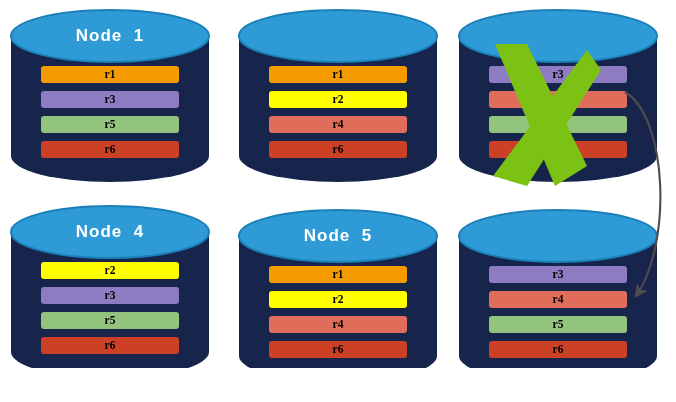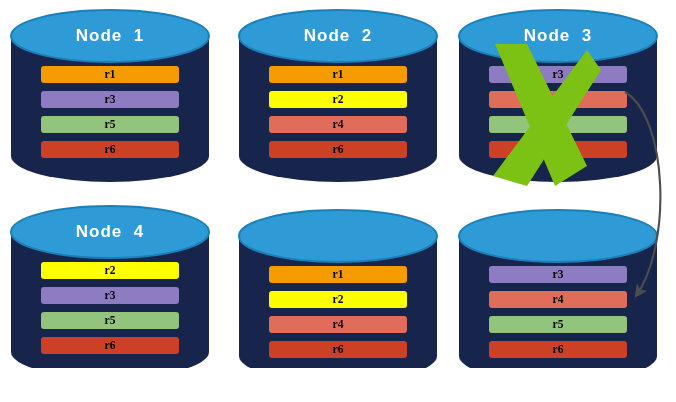--- a/index.html
+++ b/index.html
@@ -103,42 +103,40 @@
           <div class="bar" style="background: rgb(204, 65, 37); color: rgb(0, 0, 0);">
             <span>r6</span>
           </div>
         </div>
       </div>
       <div class="node" style="left: 233px; top: 8px;">
         <svg class="cyl-svg" viewBox="0 0 210 178">
           <path d="M 6 28 L 6 148 A 99 26 0 0 0 204 148 L 204 28 Z" fill="#17254C"></path>
           <ellipse cx="105" cy="28" rx="99" ry="26" fill="#2E9BD6" stroke="#1B7FB8" stroke-width="2"></ellipse>
         </svg>
-        <div class="node-title" style="color: rgb(255, 255, 255);">Node  2</div>
         <div class="bars">
           <div class="bar" style="background: rgb(245, 155, 0); color: rgb(0, 0, 0);">
             <span>r1</span>
           </div>
           <div class="bar" style="background: rgb(255, 255, 0); color: rgb(0, 0, 0);">
             <span>r2</span>
           </div>
           <div class="bar" style="background: rgb(224, 108, 90); color: rgb(0, 0, 0);">
             <span>r4</span>
           </div>
           <div class="bar" style="background: rgb(204, 65, 37); color: rgb(0, 0, 0);">
             <span>r6</span>
           </div>
         </div>
       </div>
       <div class="node" style="left: 453px; top: 8px;">
         <svg class="cyl-svg" viewBox="0 0 210 178">
           <path d="M 6 28 L 6 148 A 99 26 0 0 0 204 148 L 204 28 Z" fill="#17254C"></path>
           <ellipse cx="105" cy="28" rx="99" ry="26" fill="#2E9BD6" stroke="#1B7FB8" stroke-width="2"></ellipse>
         </svg>
-        <div class="node-title" style="color: rgb(255, 255, 255);">Node  3</div>
         <div class="bars">
           <div class="bar" style="background: rgb(142, 124, 195); color: rgb(0, 0, 0);">
             <span>r3</span>
           </div>
           <div class="bar" style="background: rgb(224, 108, 90); color: rgb(0, 0, 0);">
             <span>r4</span>
           </div>
           <div class="bar" style="background: rgb(147, 196, 125); color: rgb(0, 0, 0);">
             <span>r5</span>
           </div>
@@ -166,20 +164,21 @@
           <div class="bar" style="background: rgb(204, 65, 37); color: rgb(0, 0, 0);">
             <span>r6</span>
           </div>
         </div>
       </div>
       <div class="node" style="left: 233px; top: 208px;">
         <svg class="cyl-svg" viewBox="0 0 210 178">
           <path d="M 6 28 L 6 148 A 99 26 0 0 0 204 148 L 204 28 Z" fill="#17254C"></path>
           <ellipse cx="105" cy="28" rx="99" ry="26" fill="#2E9BD6" stroke="#1B7FB8" stroke-width="2"></ellipse>
         </svg>
+        <div class="node-title" style="color: rgb(255, 255, 255);">Node  5</div>
         <div class="bars">
           <div class="bar" style="background: rgb(245, 155, 0); color: rgb(0, 0, 0);">
             <span>r1</span>
           </div>
           <div class="bar" style="background: rgb(255, 255, 0); color: rgb(0, 0, 0);">
             <span>r2</span>
           </div>
           <div class="bar" style="background: rgb(224, 108, 90); color: rgb(0, 0, 0);">
             <span>r4</span>
           </div>

